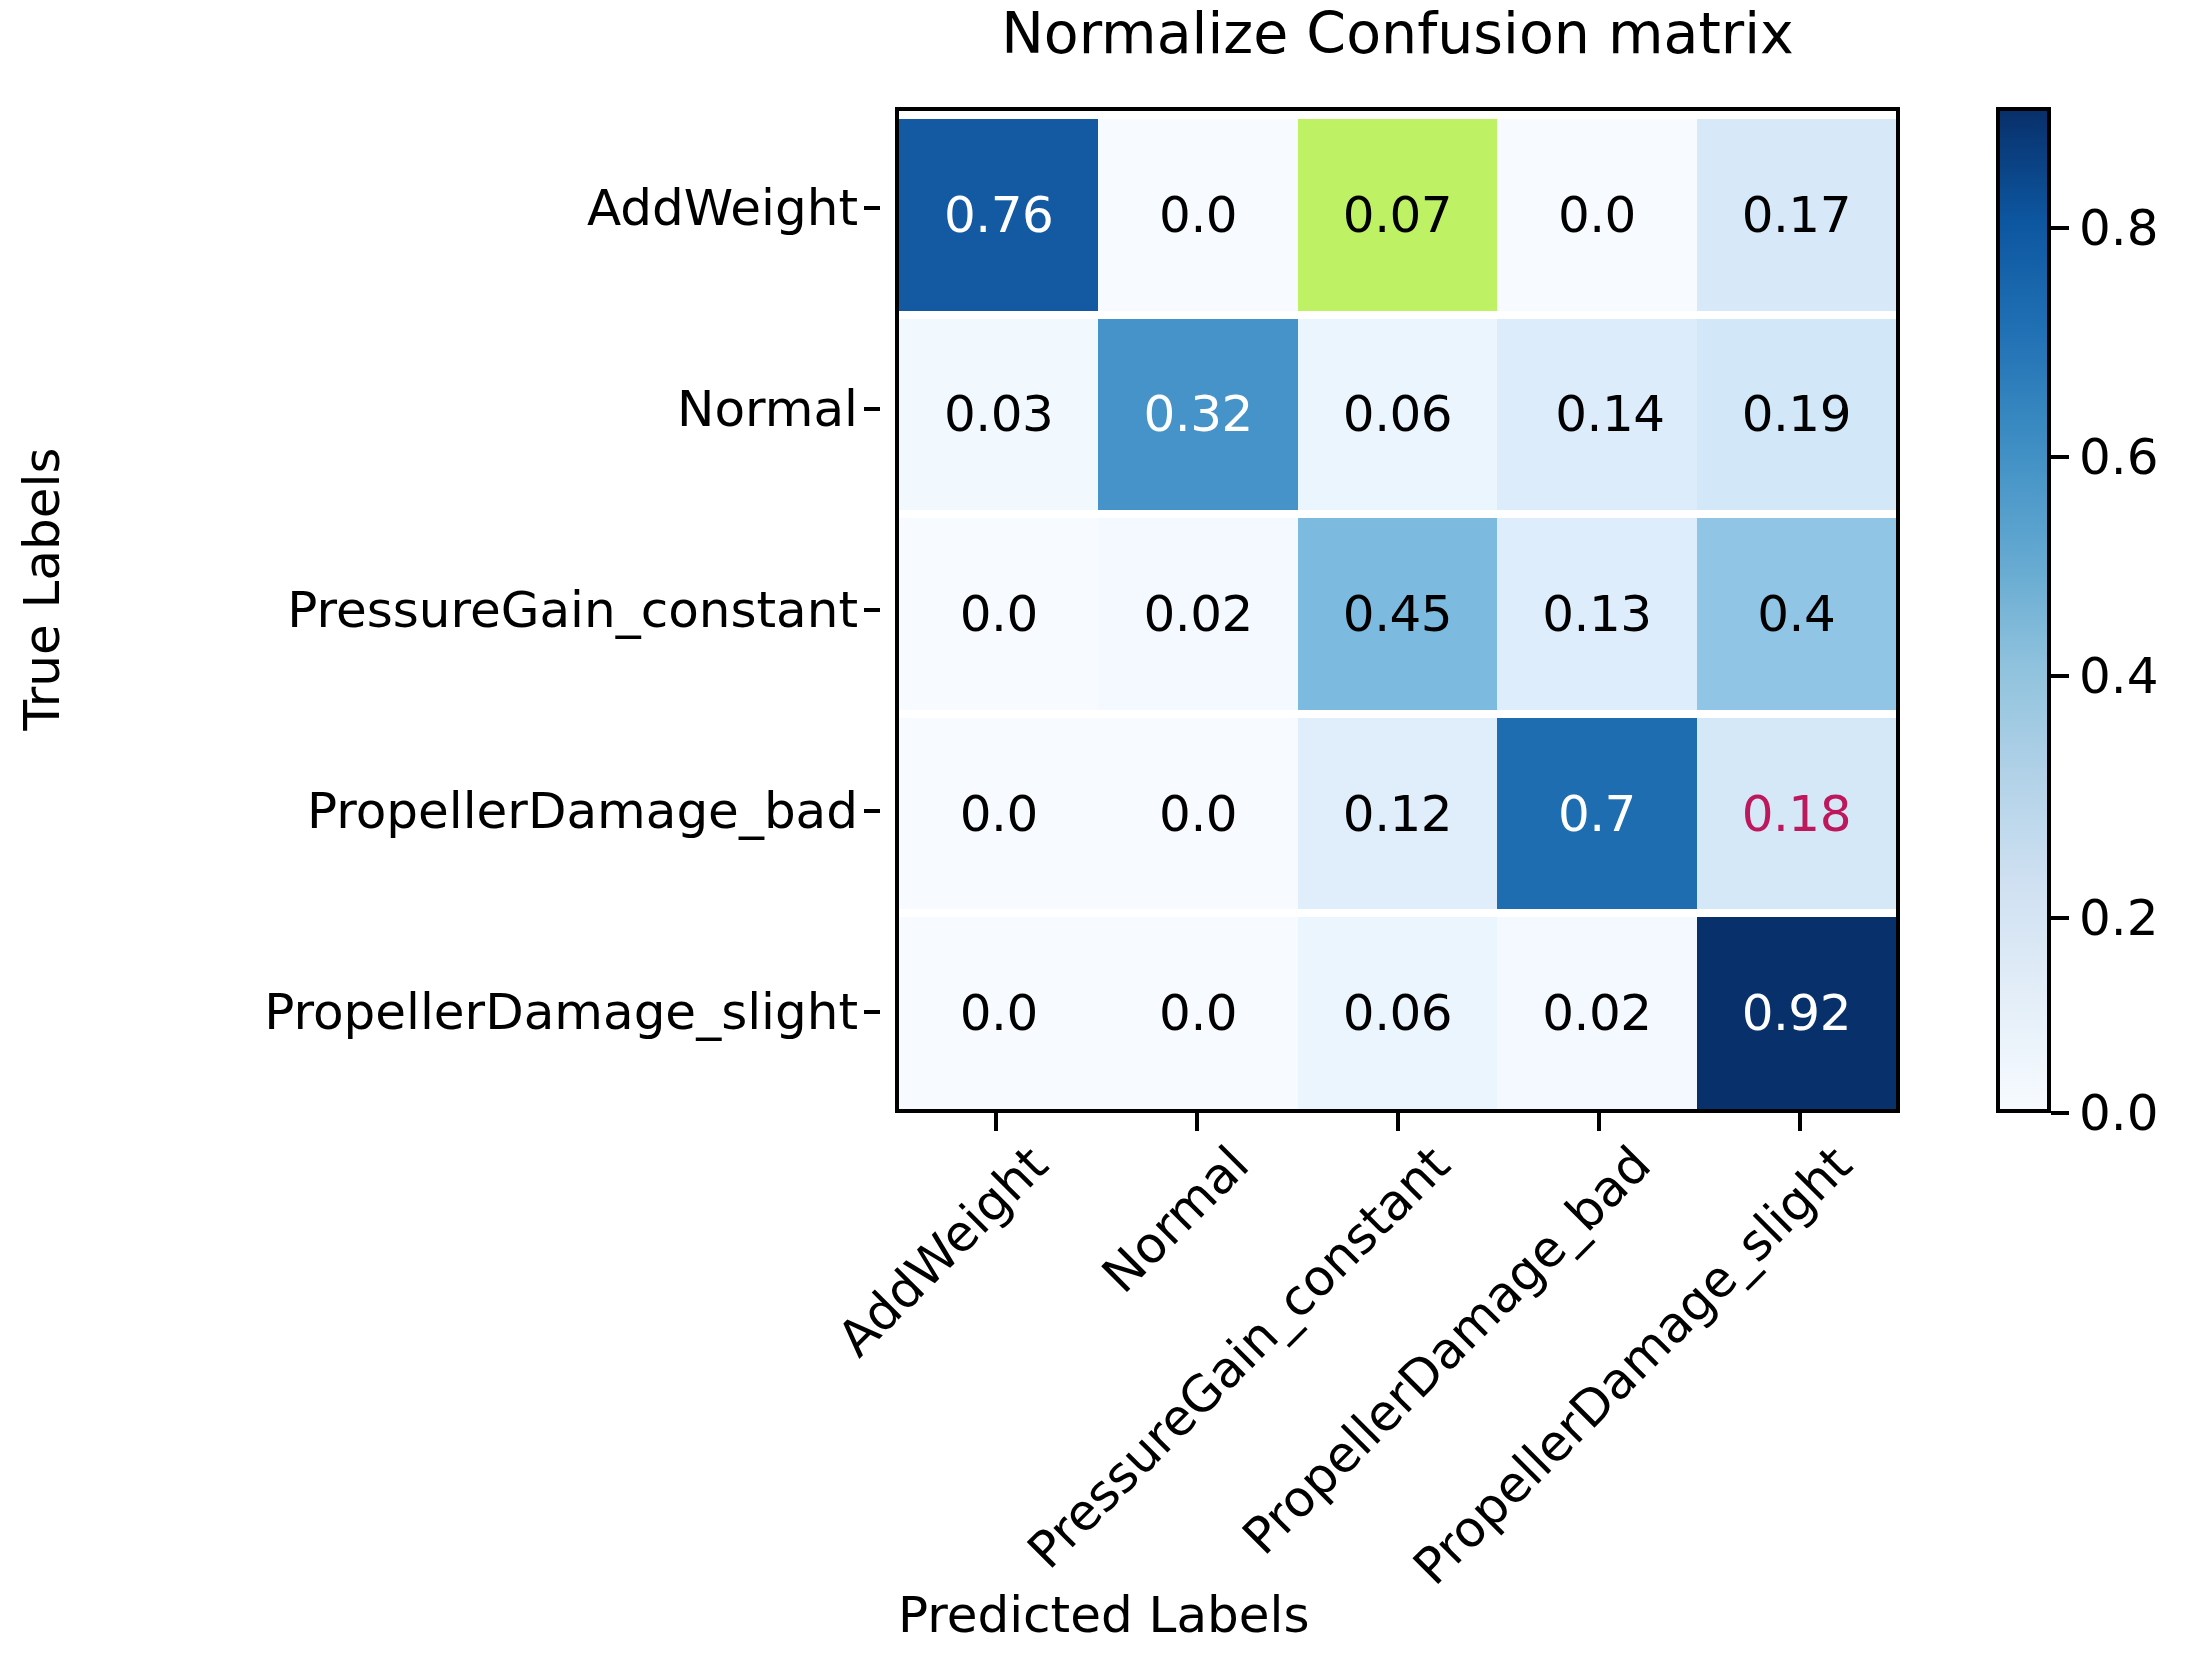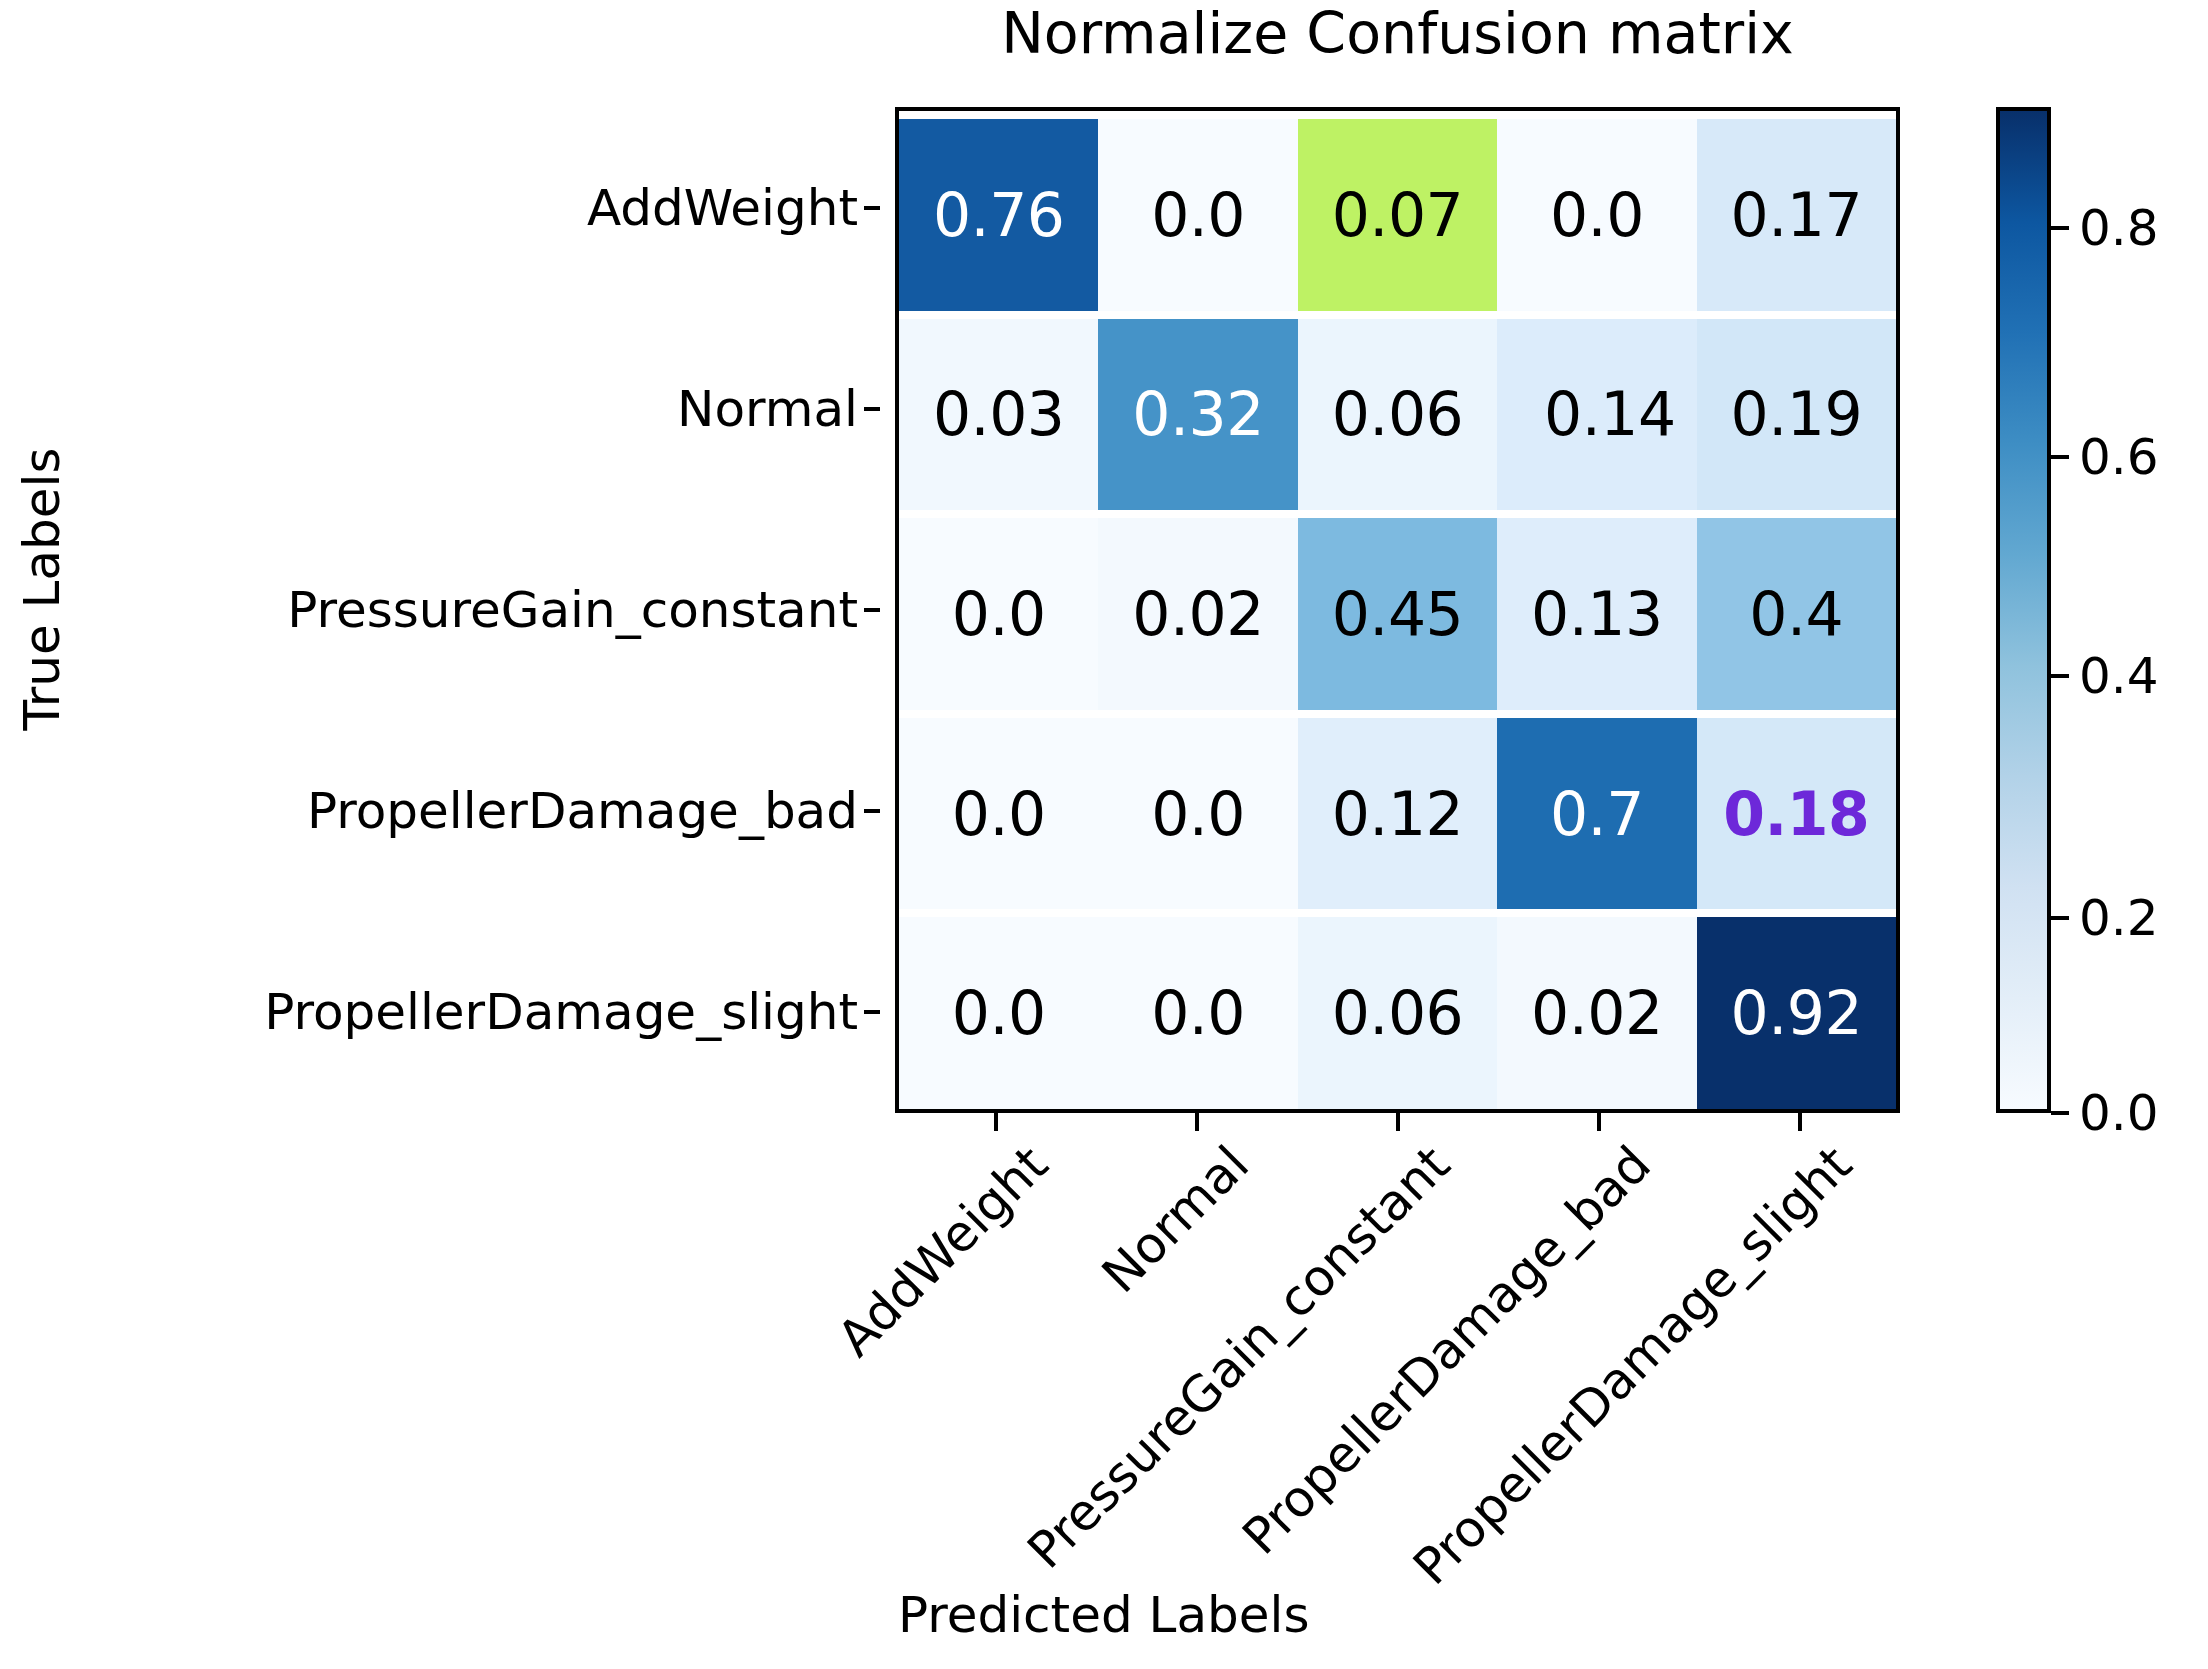--- a/index.html
+++ b/index.html
@@ -67,21 +67,21 @@
     position: absolute;
     inset: 0;
     display: grid;
     grid-template-columns: repeat(5, 1fr);
     grid-template-rows: repeat(5, 1fr);
   }
   .matrix-cell {
     display: flex;
     align-items: center;
     justify-content: center;
-    font-size: 60px;
+    font-size: 50px;
     line-height: 1;
     letter-spacing: -0.5px;
     margin-top: 8px;
   }
 
   
   #y-tick-labels {
     position: absolute;
     left: 0px;
     top: 107px;
@@ -236,21 +236,21 @@
       <div class="matrix-cell" style="background: rgb(210, 231, 248); color: rgb(0, 0, 0);">0.19</div>
       <div class="matrix-cell" style="background: rgb(247, 251, 255); color: rgb(0, 0, 0);">0.0</div>
       <div class="matrix-cell" style="background: rgb(243, 249, 254); color: rgb(0, 0, 0);">0.02</div>
       <div class="matrix-cell" style="background: rgb(125, 186, 224); color: rgb(0, 0, 0);">0.45</div>
       <div class="matrix-cell" style="background: rgb(222, 237, 251); color: rgb(0, 0, 0);">0.13</div>
       <div class="matrix-cell" style="background: rgb(145, 197, 230); color: rgb(0, 0, 0);">0.4</div>
       <div class="matrix-cell" style="background: rgb(247, 251, 255); color: rgb(0, 0, 0);">0.0</div>
       <div class="matrix-cell" style="background: rgb(247, 251, 255); color: rgb(0, 0, 0);">0.0</div>
       <div class="matrix-cell" style="background: rgb(224, 238, 251); color: rgb(0, 0, 0);">0.12</div>
       <div class="matrix-cell" style="background: rgb(30, 109, 177); color: rgb(255, 255, 255);">0.7</div>
-      <div class="matrix-cell" style="background: rgb(212, 232, 248); color: #6d28d9; font-weight: bold;">0.18</div>
+      <div class="matrix-cell" style="background: rgb(212, 232, 248); color: #be185d;">0.18</div>
       <div class="matrix-cell" style="background: rgb(247, 251, 255); color: rgb(0, 0, 0);">0.0</div>
       <div class="matrix-cell" style="background: rgb(247, 251, 255); color: rgb(0, 0, 0);">0.0</div>
       <div class="matrix-cell" style="background: rgb(235, 245, 253); color: rgb(0, 0, 0);">0.06</div>
       <div class="matrix-cell" style="background: rgb(243, 249, 254); color: rgb(0, 0, 0);">0.02</div>
       <div class="matrix-cell" style="background: rgb(8, 48, 107); color: rgb(255, 255, 255);">0.92</div>
     </div>
 </div>
 
 <div id="x-tick-marks">
     <div class="x-tick-col">

